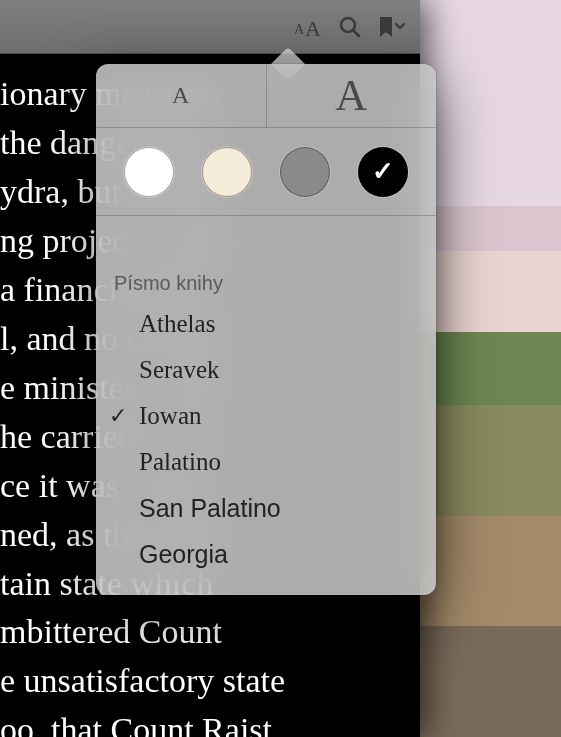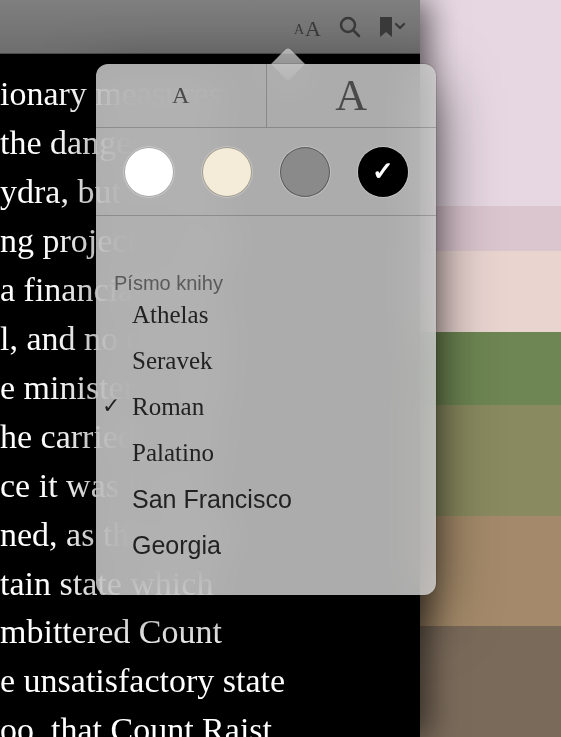--- a/index.html
+++ b/index.html
@@ -92,22 +92,22 @@
   .theme-sepia { background:#f4ecd8; }
   .theme-gray  { background:#8a8a8a; }
   .theme-black { background:#000000; }
   .checkmark { color:#fff; font-size:26px; font-weight:bold; }
 
   .font-section { padding: 14px 0 18px 0; }
   .font-header {
     font-size: 20px; color: #5a5a5a; padding: 0 18px 6px 18px; margin-top: 42px;
   }
   .font-item {
-    display:flex; 
-    height: 46px; padding: 0 18px 0 6px;
+    display:flex; align-items:center;
+    height: 46px; padding: 0 18px 0 13px;
     font-size: 25px; color:#222; cursor:pointer;
   }
   .font-check {
     width: 30px; flex-shrink:0; font-size: 22px; color:#222;
   }
   .font-name { flex:1; }
 
   .f-athelas   { font-family: Georgia, "Times New Roman", serif; }
   .f-charter   { font-family: Georgia, "Times New Roman", serif; }
   .f-georgia   { font-family: Georgia, serif; }
@@ -182,29 +182,29 @@
           <div class="font-item">
             <span class="font-check"></span>
             <span class="font-name f-athelas">Athelas</span>
           </div>
           <div class="font-item">
             <span class="font-check"></span>
             <span class="font-name f-georgia">Seravek</span>
           </div>
           <div class="font-item">
             <span class="font-check">✓</span>
-            <span class="font-name f-iowan">Roman</span>
+            <span class="font-name f-iowan">Iowan</span>
           </div>
           <div class="font-item">
             <span class="font-check"></span>
             <span class="font-name f-palatino">Palatino</span>
           </div>
           <div class="font-item">
             <span class="font-check"></span>
-            <span class="font-name f-sanfran">San Francisco</span>
+            <span class="font-name f-sanfran">San Palatino</span>
           </div>
           <div class="font-item">
             <span class="font-check"></span>
             <span class="font-name f-seravek">Georgia</span>
           </div>
         </div>
     </div>
   </div>
 </div>
 

